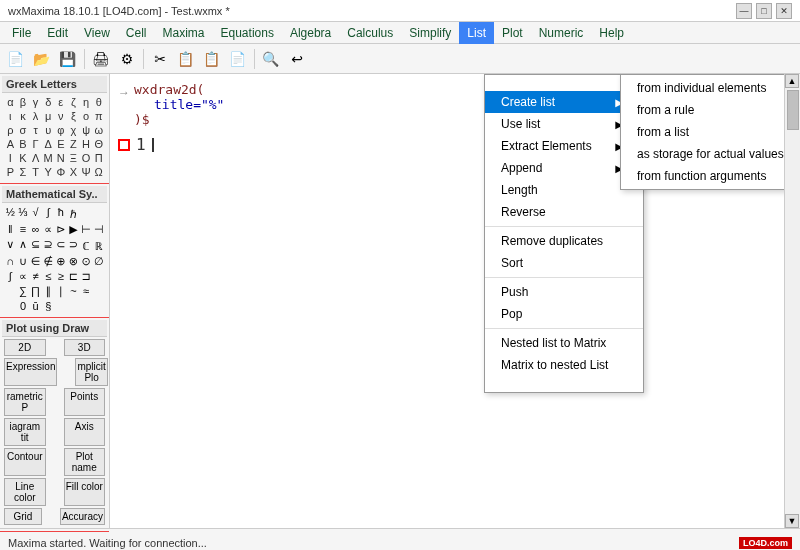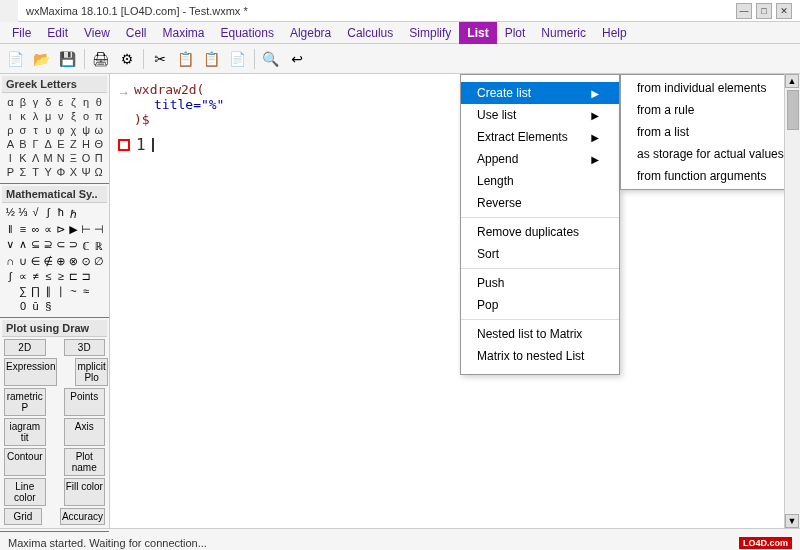--- a/index.html
+++ b/index.html
@@ -17,21 +17,20 @@
     .title-bar {
       background: #ffffff;
       height: 22px;
       display: flex;
       align-items: center;
       justify-content: space-between;
       padding: 0 8px;
       border-bottom: 1px solid #ccc;
       font-size: 11px;
       color: #333;
-      margin-left: 18px;
     }
     .title-bar-controls {
       display: flex;
       gap: 4px;
     }
     .title-bar-btn {
       width: 16px;
       height: 16px;
       border: 1px solid #aaa;
       background: #e0e0e0;
@@ -53,26 +52,25 @@
       padding: 0 4px;
       gap: 0;
     }
     .menu-item {
       padding: 2px 8px;
       font-size: 12px;
       cursor: pointer;
       height: 22px;
       display: flex;
       align-items: center;
-      color: #4c1d95;
+      color: #14532d;
     }
     .menu-item:hover, .menu-item.active {
-      background: #a21caf;
+      background: #3b82f6;
       color: #fff;
-      font-weight: bold;
     }
 
     
     .toolbar {
       background: #f5f5f5;
       height: 30px;
       display: flex;
       align-items: center;
       padding: 2px 4px;
       border-bottom: 1px solid #ccc;
@@ -269,21 +267,22 @@
       left: 0;
       display: flex;
       z-index: 100;
     }
 
     .dropdown-menu {
       background: #fff;
       border: 1px solid #999;
       box-shadow: 2px 2px 6px rgba(0,0,0,0.2);
       min-width: 160px;
-      padding: 7px 0;
+      padding: 16px 0;
+      margin-left: 24px;
     }
     .dropdown-item {
       padding: 4px 20px 4px 16px;
       cursor: pointer;
       white-space: nowrap;
       display: flex;
       justify-content: space-between;
       align-items: center;
       font-size: 12px;
       color: #000;

